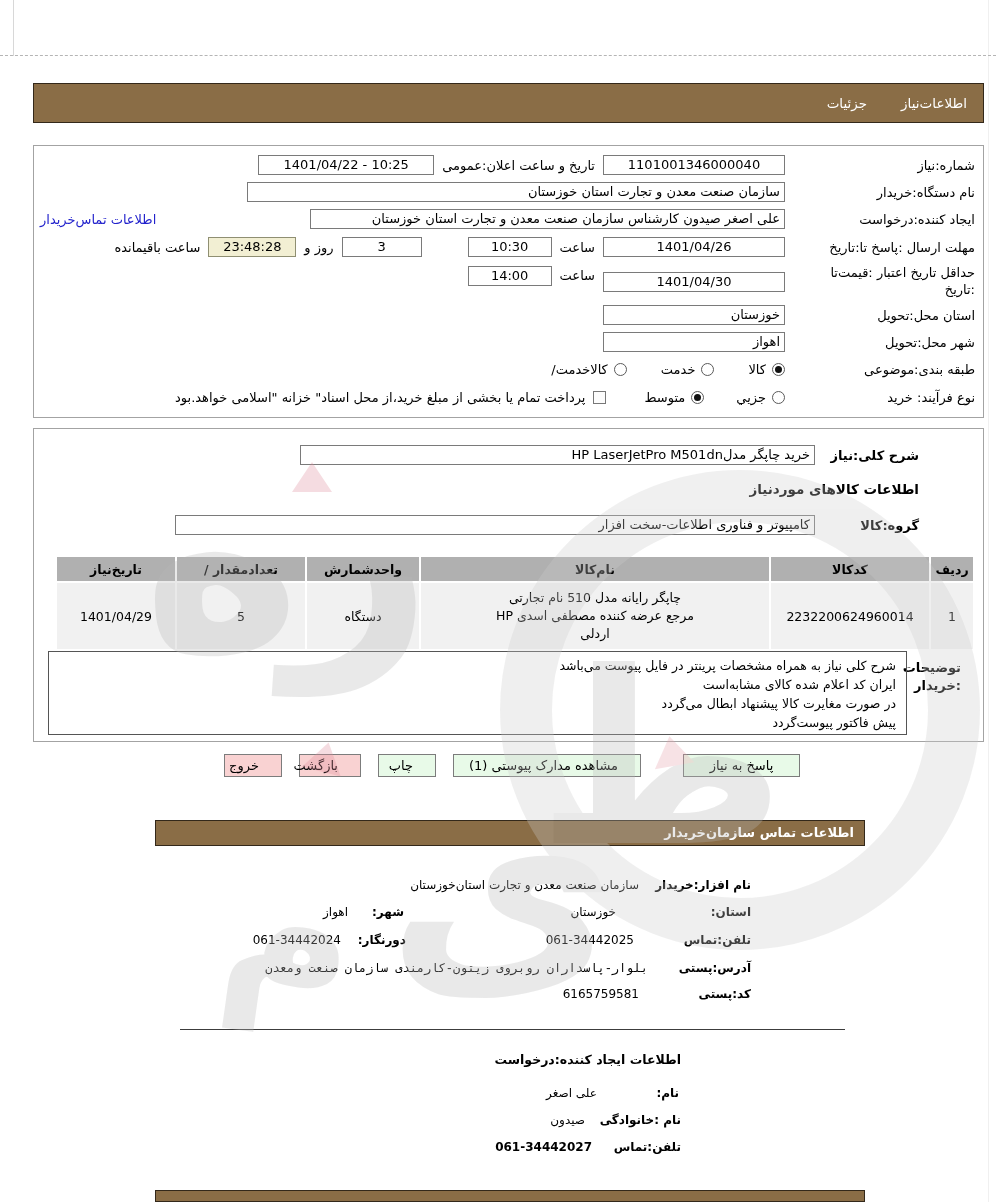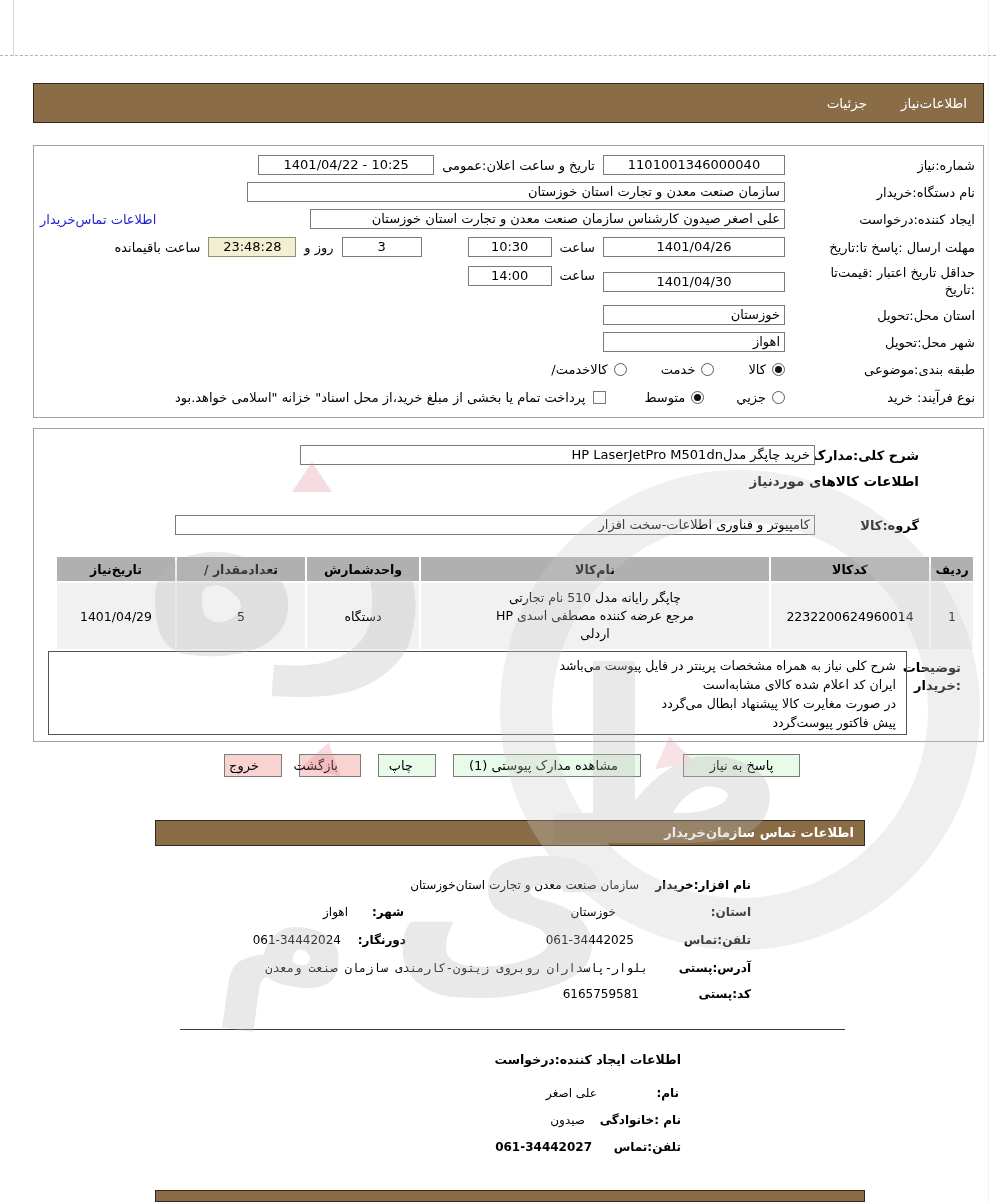--- a/index.html
+++ b/index.html
@@ -154,25 +154,25 @@
       <span class="lbl">متوسط</span>
     </span>
     <span class="checkbox" style="margin-right:30px;"></span>
     <span class="lbl">پرداخت تمام یا بخشی از مبلغ خرید،از محل اسناد" خزانه "اسلامی خواهد.بود</span>
   </div>
 </div>
 
 <div class="abs panel box2">
 
   <div class="b2row" style="top:14px;">
-    <span class="cell-label2">شرح کلی:مدارک</span>
+    <span class="cell-label2">شرح کلی:نیاز</span>
     <div class="inp" style="width:515px;">خرید چاپگر مدلHP LaserJetPro M501dn</div>
   </div>
 
-  <div class="heading" style="top:44px;">اطلاعات کالاهای موردنیاز</div>
+  <div class="heading" style="top:52px;">اطلاعات کالاهای موردنیاز</div>
 
   <div class="b2row" style="top:84px;">
     <span class="cell-label2">گروه:کالا</span>
     <div class="inp" style="width:640px;">کامپیوتر و فناوری اطلاعات-سخت افزار</div>
   </div>
 
   <table class="items">
     <colgroup>
       <col style="width:42px">
         <col style="width:158px">

